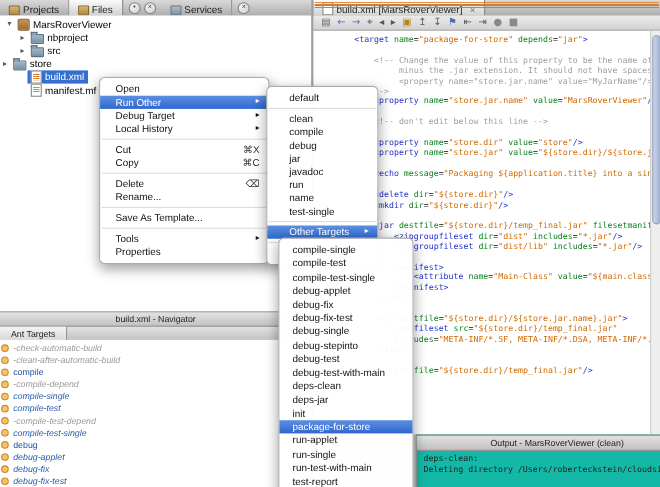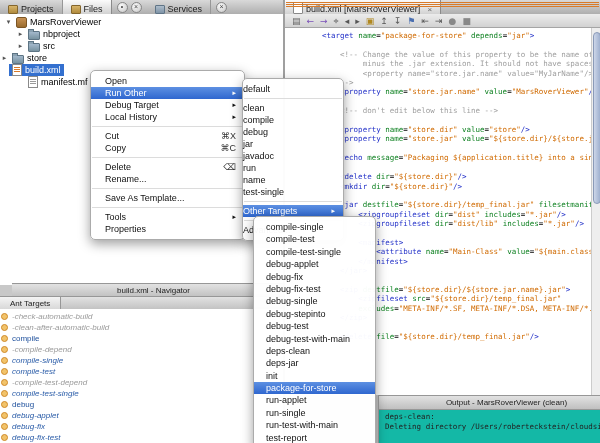--- a/index.html
+++ b/index.html
@@ -31,21 +31,21 @@
   .ico-project{width:9px;height:9px;background:linear-gradient(#c89254,#9a6c2e);border:1px solid #7b5524;border-radius:2px;}
   .ico-folder{width:10px;height:7px;background:linear-gradient(#a3b8cc,#77929f);border:1px solid #5d7484;border-radius:1px;margin-top:2px;}
   .ico-folder::before{content:'';position:absolute;top:-3px;left:-1px;width:4px;height:2px;background:#8ba2b2;border:1px solid #5d7484;border-bottom:none;}
   .ico-doc{width:8px;height:10px;background:#fff;border:1px solid #8a8a8a;}
   .ico-doc::after{content:'';position:absolute;left:1px;right:1px;top:2px;height:6px;
       background:repeating-linear-gradient(180deg,#d97b2a 0,#d97b2a 1px,transparent 1px,transparent 2px);}
   .ico-doc.gray::after{background:repeating-linear-gradient(180deg,#9a9a9a 0,#9a9a9a 1px,transparent 1px,transparent 2px);}
   .hdrbar{position:absolute;left:0;width:283px;height:13px;background:linear-gradient(180deg,#e2e2e2,#c0c0c0);
           border-top:1px solid #979797;border-bottom:1px solid #979797;display:flex;align-items:center;
           font-size:8px;color:#222;}
-  #navigator-bar{top:283px;justify-content:center;margin-left:12px;}
+  #navigator-bar{top:283px;justify-content:center;}
   #navigator-bar .mini-ico{position:absolute;right:4px;font-size:7px;color:#555;}
   #ant-header{top:296px;}
   #ant-header .hdr-tab{height:13px;display:flex;align-items:center;padding:0 10px;
       background:linear-gradient(180deg,#f4f4f4,#d6d6d6);border-right:1px solid #979797;}
   #ant-list{position:absolute;left:0;top:309px;width:283px;height:134px;background:#fff;overflow:hidden;
             padding-top:2px;box-sizing:border-box;}
   .ant-row{height:11px;display:flex;align-items:center;gap:4px;font-size:8px;padding-left:1px;white-space:nowrap;}
   .ant-ico{flex:none;width:5px;height:5px;border:1px solid #cf8a2a;border-radius:50%;background:#f2c36a;}
   .ant-private{color:#9a9a9a;font-style:italic;}
   .ant-public{color:#2a5ca8;font-style:italic;}
@@ -74,21 +74,21 @@
   #output-header .mini-ico{position:absolute;right:4px;font-size:7px;color:#555;}
   #output-body{padding:2px 0 0 6px;font-family:"DejaVu Sans Mono",monospace;font-size:7.5px;line-height:9.5px;color:#222;white-space:pre;}
   
   .menu{position:absolute;background:rgba(255,255,255,0.97);border:1px solid #ababab;border-radius:5px;
         box-shadow:0 4px 12px rgba(0,0,0,0.38);padding:4px 0;font-size:9px;color:#111;}
   #menu-main{left:90px;top:70px;width:153px;z-index:50;}
   #menu-run{left:242px;top:78px;width:100px;z-index:60;}
   #menu-other{left:253px;top:216px;width:121px;z-index:70;border-bottom-left-radius:0;border-bottom-right-radius:0;}
   .menu-item{height:12px;line-height:12px;display:flex;align-items:center;padding:0 8px 0 14px;white-space:nowrap;}
   #menu-other .menu-item{height:12.4px;line-height:12.4px;padding-left:12px;}
-  #menu-run .menu-item{padding-left:0;}
+  #menu-run .menu-item{padding-left:20px;}
   .menu-item.hl{background:linear-gradient(180deg,#5d90e2,#2f67cf);color:#fff;}
   .mi-short{margin-left:auto;color:#333;}
   .mi-arrow{margin-left:auto;font-size:7px;}
   .menu-sep{border-top:1px solid #dcdcdc;margin:3px 1px;}
 </style>
 </head>
 <body>
 
 <div id="screen">
 
@@ -144,21 +144,21 @@
           <span>src</span>
         </span>
       </div>
       <div class="tree-row" style="">
         <span class="tw">▸</span>
         <span class="hlspan">
           <span class="ico ico-folder"></span>
           <span>store</span>
         </span>
       </div>
-      <div class="tree-row selected" style="">
+      <div class="tree-row selected" style="padding-left: 16px;">
         <span class="tw"></span>
         <span class="hlspan">
           <span class="ico ico-doc"></span>
           <span>build.xml</span>
         </span>
       </div>
       <div class="tree-row" style="padding-left: 16px;">
         <span class="tw"></span>
         <span class="hlspan">
           <span class="ico ico-doc gray"></span>

